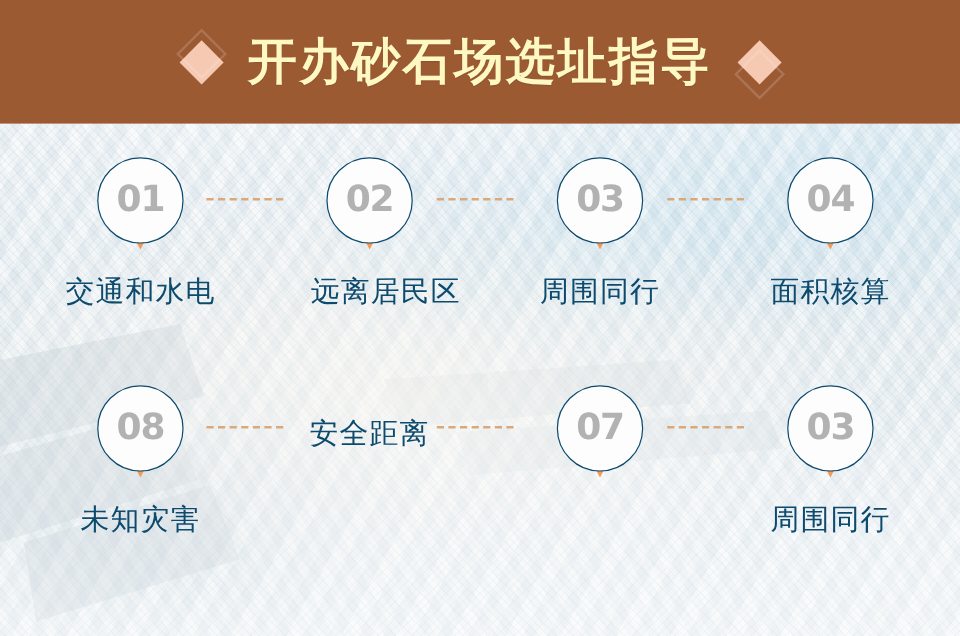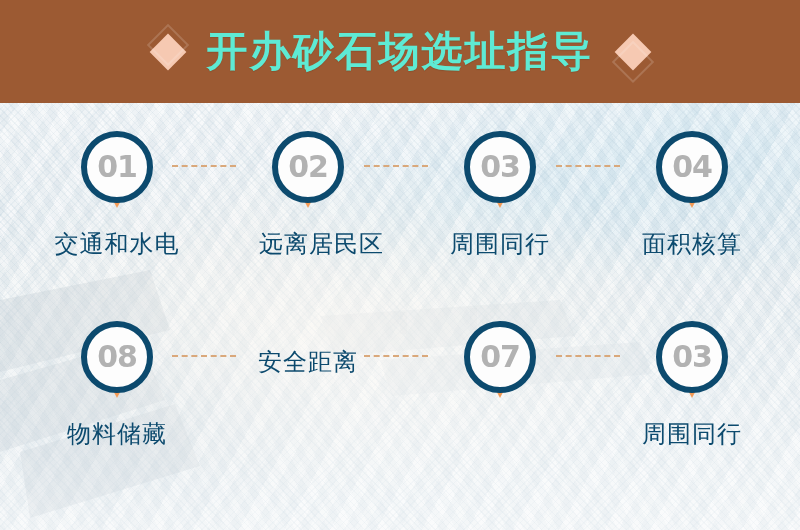--- a/index.html
+++ b/index.html
@@ -82,21 +82,21 @@
     flex:0 0 auto;
   }
   .hdr-diamond::after {
     content:"";
     position:absolute; left:5px; top:5px;
     width:26px; height:26px;
     border:2px solid rgba(255,255,255,0.16);
   }
   .hdr-diamond.left::after { left:-7px; top:-7px; }
   #header-title {
-    color:#5eead4;
+    color:#fef9c3;
     font-size:41px;
     font-weight:bold;
     letter-spacing:2px;
     white-space:nowrap;
     line-height:1;
     text-shadow:0 1px 1px rgba(0,0,0,.10);
   }
 
   
   #steps {
@@ -122,21 +122,21 @@
   
   .pin {
     position:relative;
     width:72px; height:72px;
     margin:0 auto;
   }
   .pin-circle {
     position:absolute; inset:0;
     border-radius:50%;
     background:#fdfdfd;
-    border:6px solid #0c4a6e;
+    border:1px solid #0c4a6e;
     box-sizing:border-box;
     display:flex; align-items:center; justify-content:center;
     z-index:2;
   }
   .pin-num {
     font-size:30px;
     font-weight:bold;
     color:#b2b2b2;
     letter-spacing:-1px;
     line-height:1;
@@ -257,21 +257,21 @@
       <div class="connector" style="left:364px;width:64px;"></div>
       <div class="connector" style="left:556px;width:64px;"></div>
 
       <div class="step" style="left:41px;">
         <div class="pin">
           <div class="pin-tail"></div>
           <div class="pin-circle">
             <span class="pin-num">08</span>
           </div>
         </div>
-        <div class="step-label">物料储藏</div>
+        <div class="step-label">未知灾害</div>
       </div>
 
       <div class="step" style="left:232px;">
         <div class="step-label">安全距离</div>
       </div>
 
       <div class="step" style="left:424px;">
         <div class="pin">
           <div class="pin-tail"></div>
           <div class="pin-circle">

